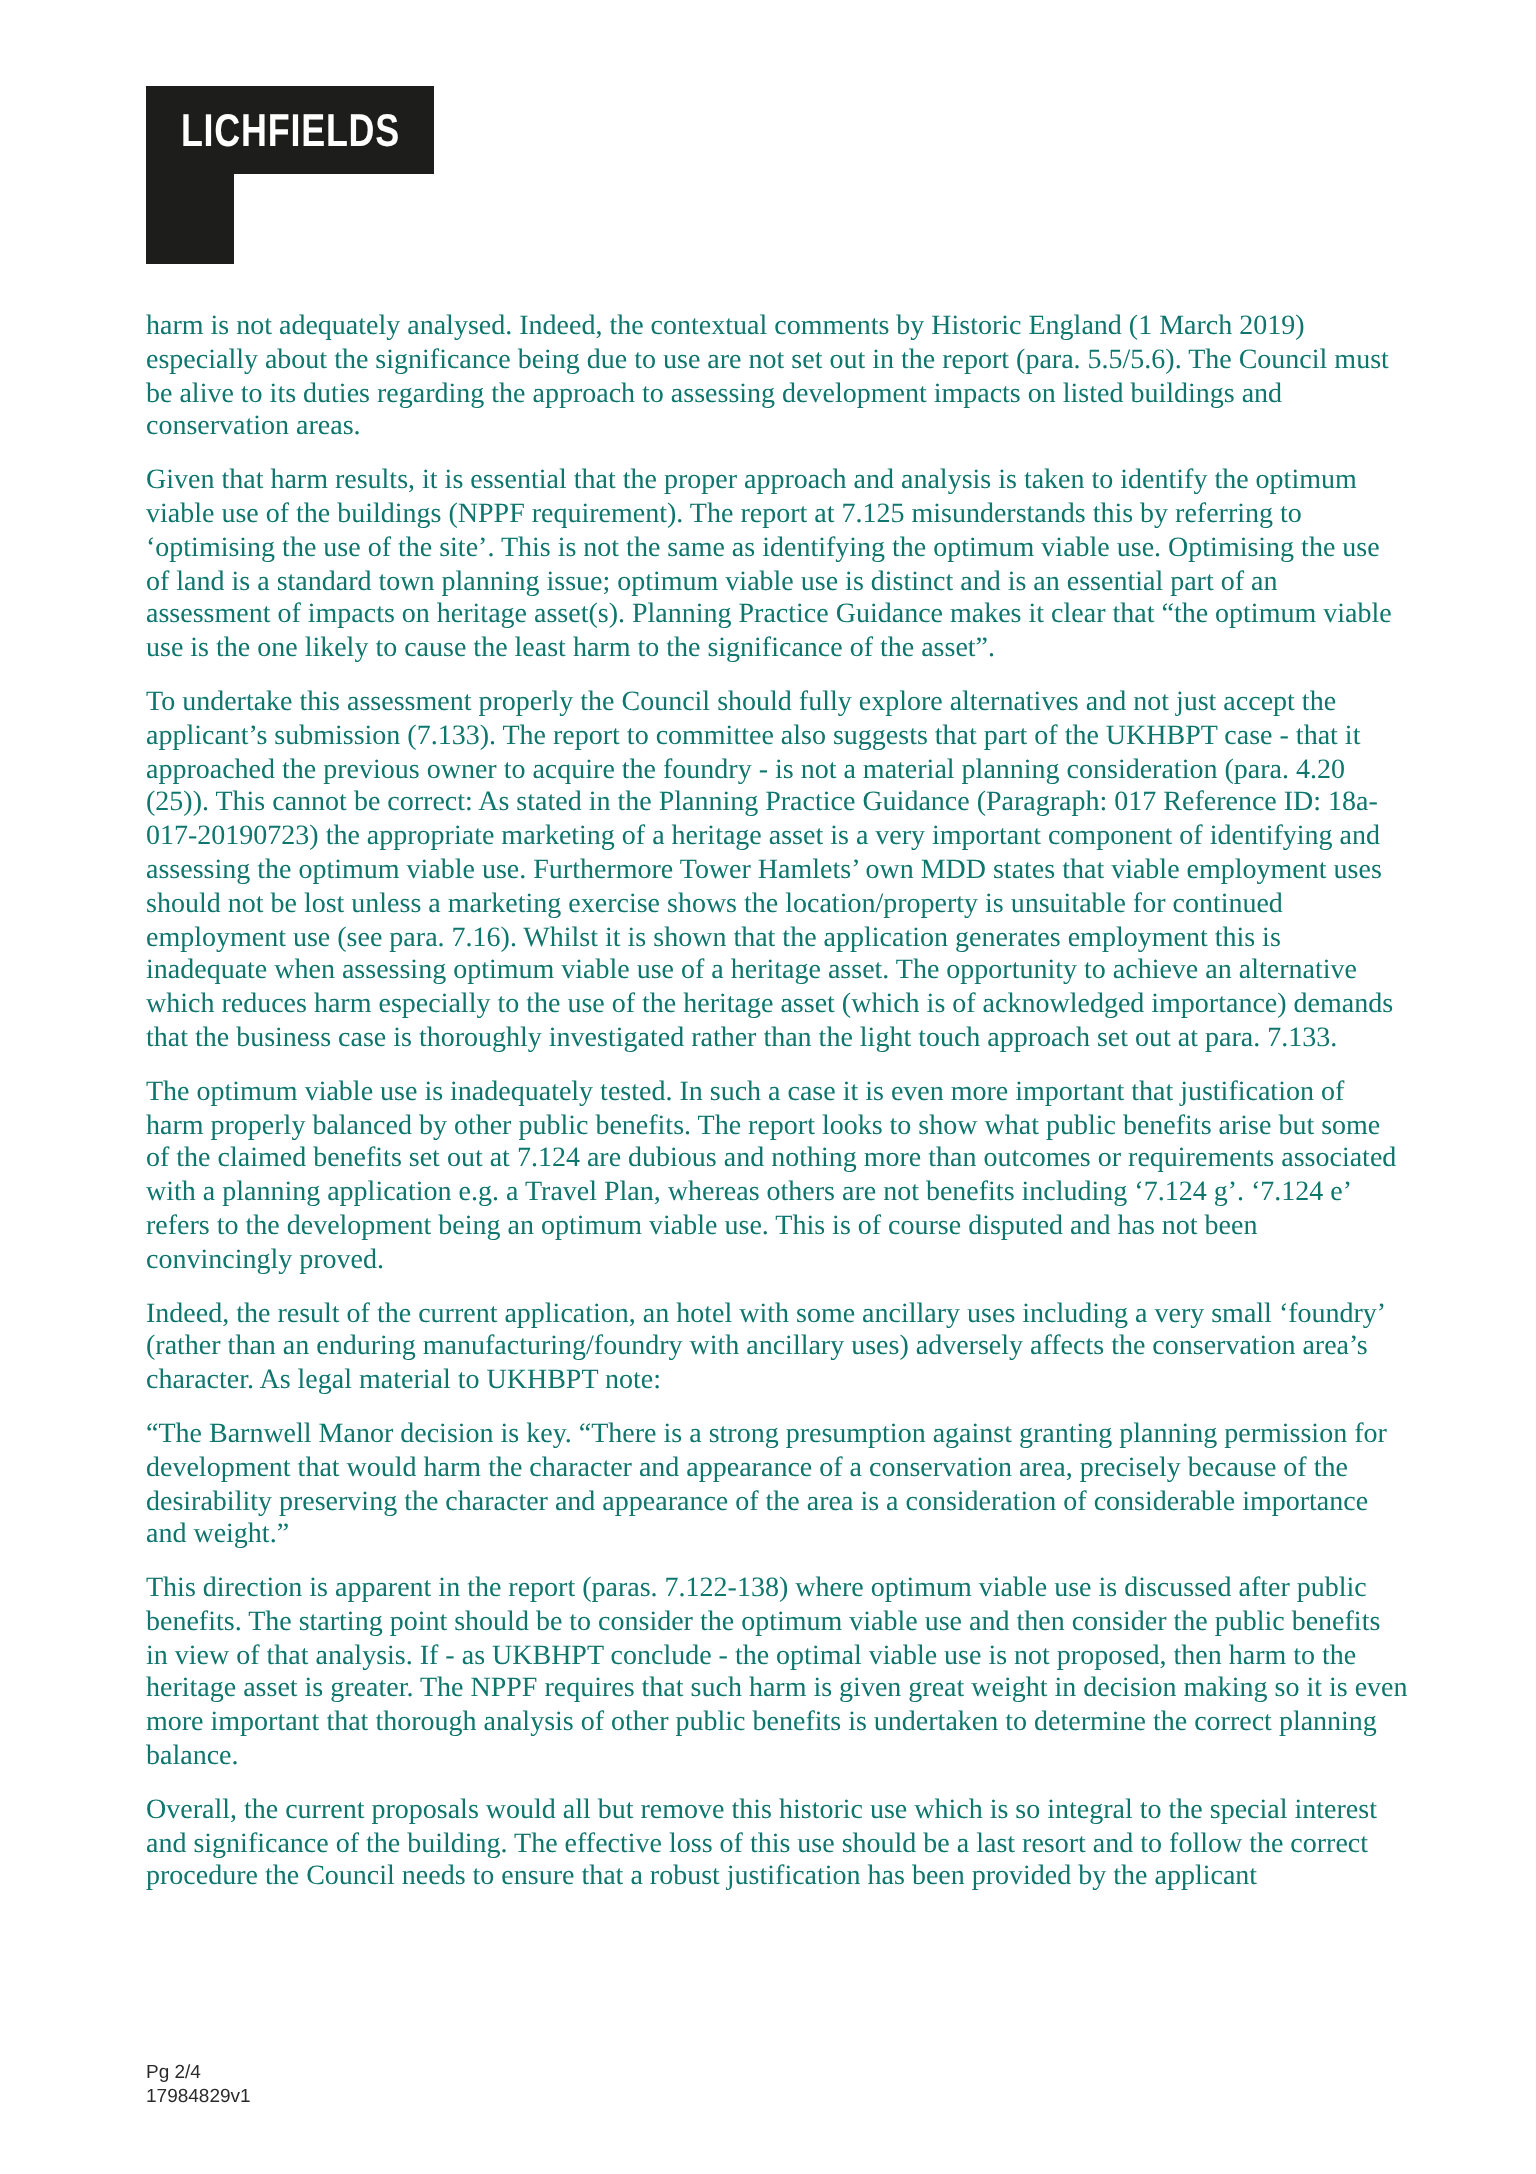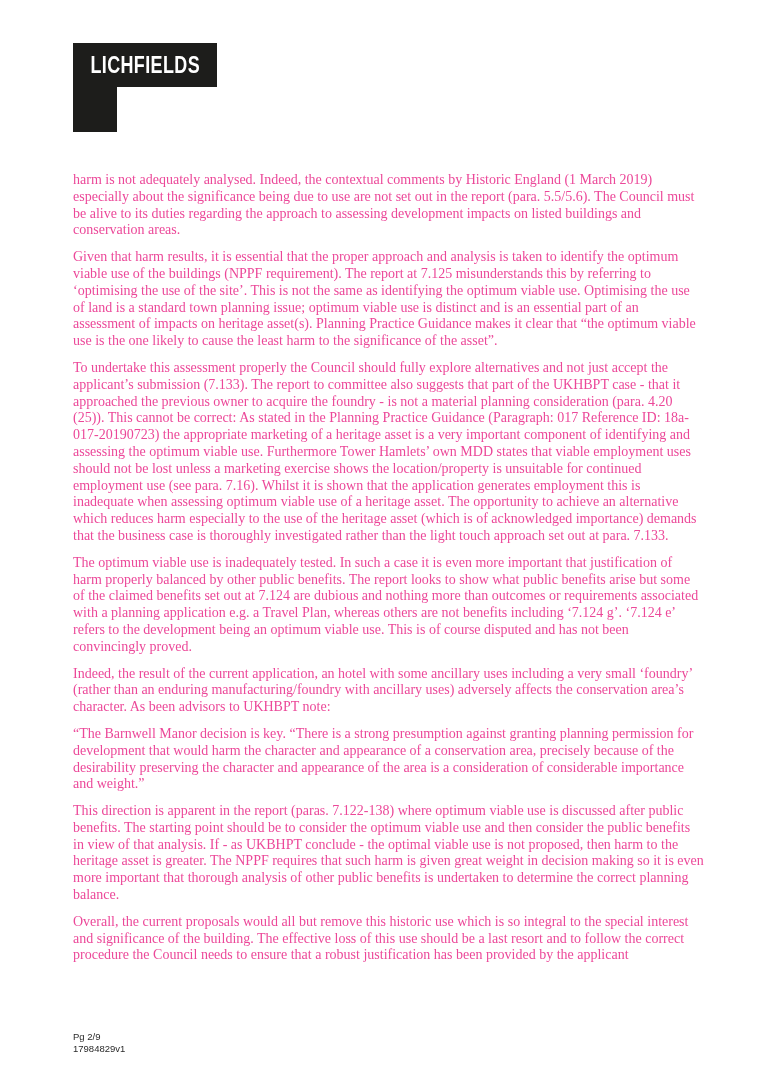--- a/index.html
+++ b/index.html
@@ -26,23 +26,23 @@
     font-size:23px;
     letter-spacing:0.5px;
     transform:scaleX(0.78);
     transform-origin:center;
     white-space:nowrap;
   }
   .logo-stem { width:44px; height:45px; background:#1d1d1b; }
   
   .content {
     position:absolute;
-    left:73px; top:172px;
+    left:73px; top:156px;
     width:631px;
-    color:#ec4899;
+    color:#0f766e;
     font-size:14px;
     line-height:16.8px;
   }
   .content p { margin:0 0 10px 0; }
   .content p.quote { }
   
   .footer {
     position:absolute;
     left:73px; top:1031px;
     font-family:"Liberation Sans","DejaVu Sans",sans-serif;
@@ -61,24 +61,24 @@
       <span>LICHFIELDS</span>
     </div>
     <div class="logo-stem"></div>
   </div>
 
   <div class="content">
     <p>harm is not adequately analysed. Indeed, the contextual comments by Historic England (1 March 2019) especially about the significance being due to use are not set out in the report (para. 5.5/5.6). The Council must be alive to its duties regarding the approach to assessing development impacts on listed buildings and conservation areas.</p>
     <p>Given that harm results, it is essential that the proper approach and analysis is taken to identify the optimum viable use of the buildings (NPPF requirement). The report at 7.125 misunderstands this by referring to ‘optimising the use of the site’. This is not the same as identifying the optimum viable use. Optimising the use of land is a standard town planning issue; optimum viable use is distinct and is an essential part of an assessment of impacts on heritage asset(s). Planning Practice Guidance makes it clear that “the optimum viable use is the one likely to cause the least harm to the significance of the asset”.</p>
     <p>To undertake this assessment properly the Council should fully explore alternatives and not just accept the applicant’s submission (7.133). The report to committee also suggests that part of the UKHBPT case - that it approached the previous owner to acquire the foundry - is not a material planning consideration (para. 4.20 (25)). This cannot be correct: As stated in the Planning Practice Guidance (Paragraph: 017 Reference ID: 18a-017-20190723) the appropriate marketing of a heritage asset is a very important component of identifying and assessing the optimum viable use.  Furthermore Tower Hamlets’ own MDD states that viable employment uses should not be lost unless a marketing exercise shows the location/property is unsuitable for continued employment use (see para. 7.16). Whilst it is shown that the application generates employment this is inadequate when assessing optimum viable use of a heritage asset. The opportunity to achieve an alternative which reduces harm especially to the use of the heritage asset (which is of acknowledged importance) demands that the business case is thoroughly investigated rather than the light touch approach set out at para. 7.133.</p>
     <p>The optimum viable use is inadequately tested. In such a case it is even more important that justification of harm properly balanced by other public benefits. The report looks to show what public benefits arise but some of the claimed benefits set out at 7.124 are dubious and nothing more than outcomes or requirements associated with a planning application e.g. a Travel Plan, whereas others are not benefits including ‘7.124 g’. ‘7.124 e’ refers to the development being an optimum viable use. This is of course disputed and has not been convincingly proved.</p>
-    <p>Indeed, the result of the current application, an hotel with some ancillary uses including a very small ‘foundry’ (rather than an enduring manufacturing/foundry with ancillary uses) adversely affects the conservation area’s character. As been advisors to UKHBPT note:</p>
+    <p>Indeed, the result of the current application, an hotel with some ancillary uses including a very small ‘foundry’ (rather than an enduring manufacturing/foundry with ancillary uses) adversely affects the conservation area’s character. As legal material to UKHBPT note:</p>
     <p class="quote">“The Barnwell Manor decision is key. “There is a strong presumption against granting planning permission for development that would harm the character and appearance of a conservation area, precisely because of the desirability preserving the character and appearance of the area is a consideration of considerable importance and weight.”</p>
     <p>This direction is apparent in the report (paras. 7.122-138) where optimum viable use is discussed after public benefits. The starting point should be to consider the optimum viable use and then consider the public benefits in view of that analysis. If - as UKBHPT conclude - the optimal viable use is not proposed, then harm to the heritage asset is greater.  The NPPF requires that such harm is given great weight in decision making so it is even more important that thorough analysis of other public benefits is undertaken to determine the correct planning balance.</p>
     <p>Overall, the current proposals would all but remove this historic use which is so integral to the special interest and significance of the building. The effective loss of this use should be a last resort and to follow the correct procedure the Council needs to ensure that a robust justification has been provided by the applicant</p>
   </div>
 
   <div class="footer">
-    <div>Pg 2/9</div>
+    <div>Pg 2/4</div>
     <div>17984829v1</div>
   </div>
 
 </div>
 
 </body></html>

